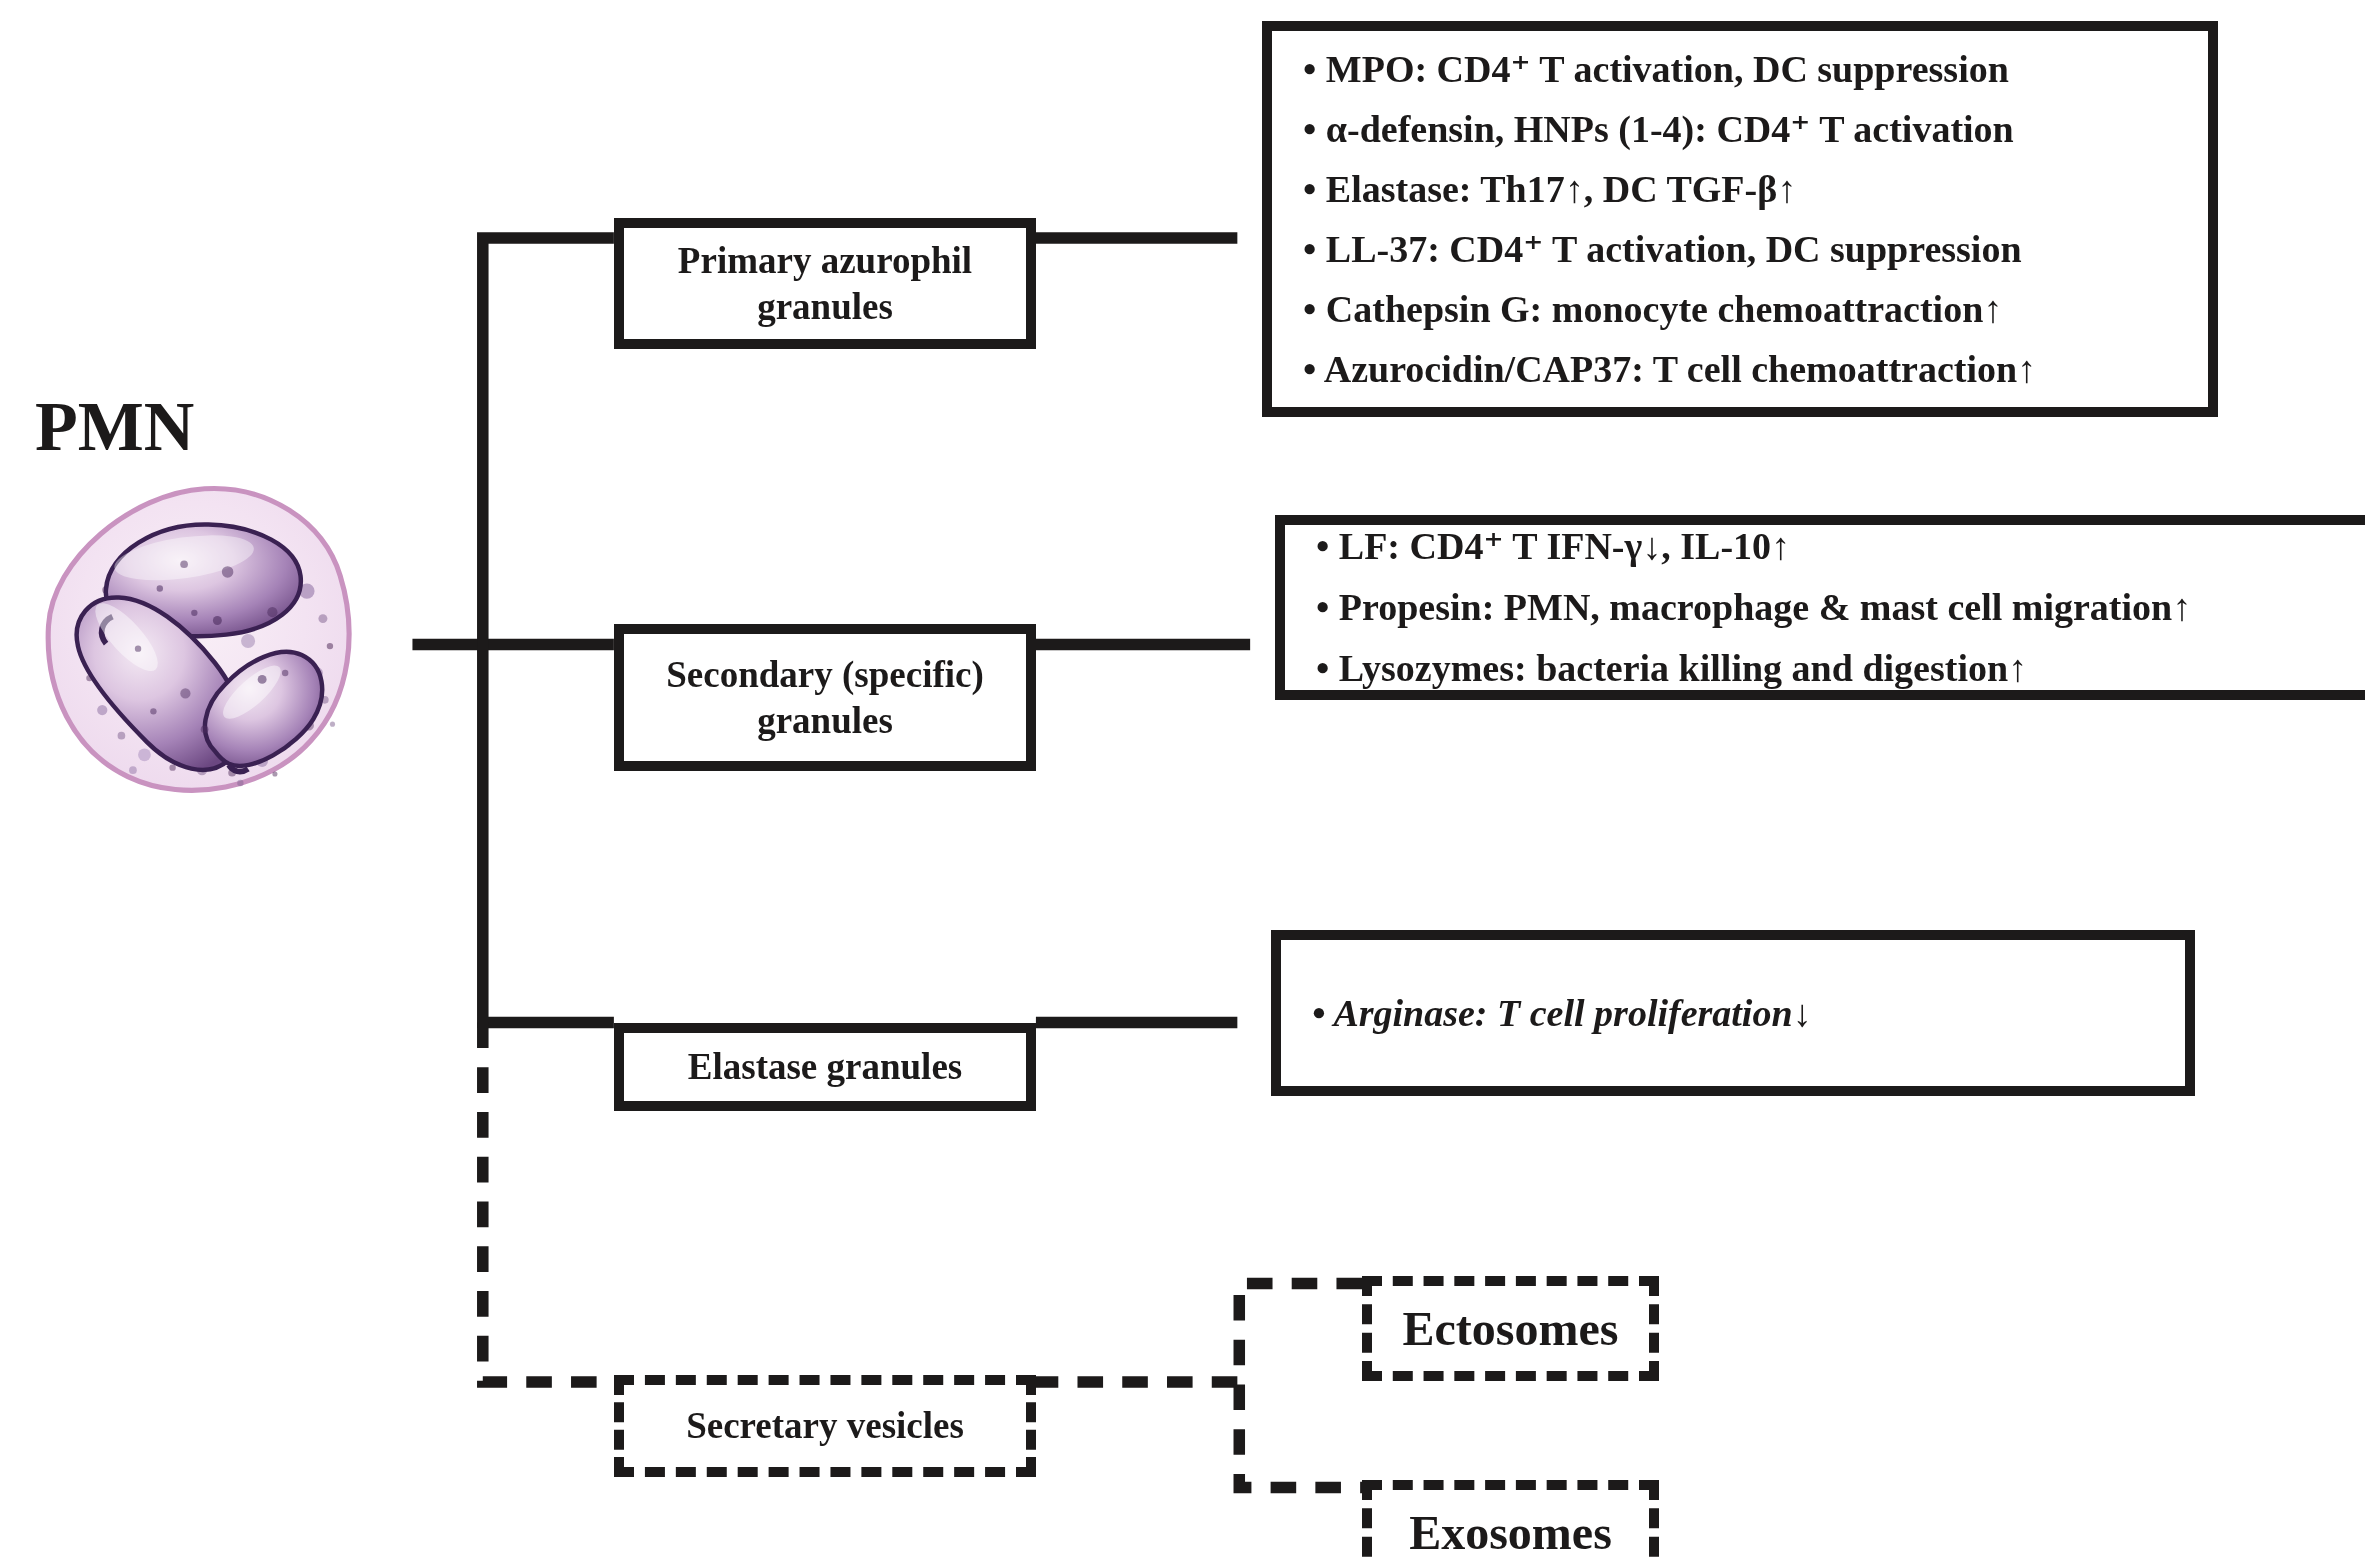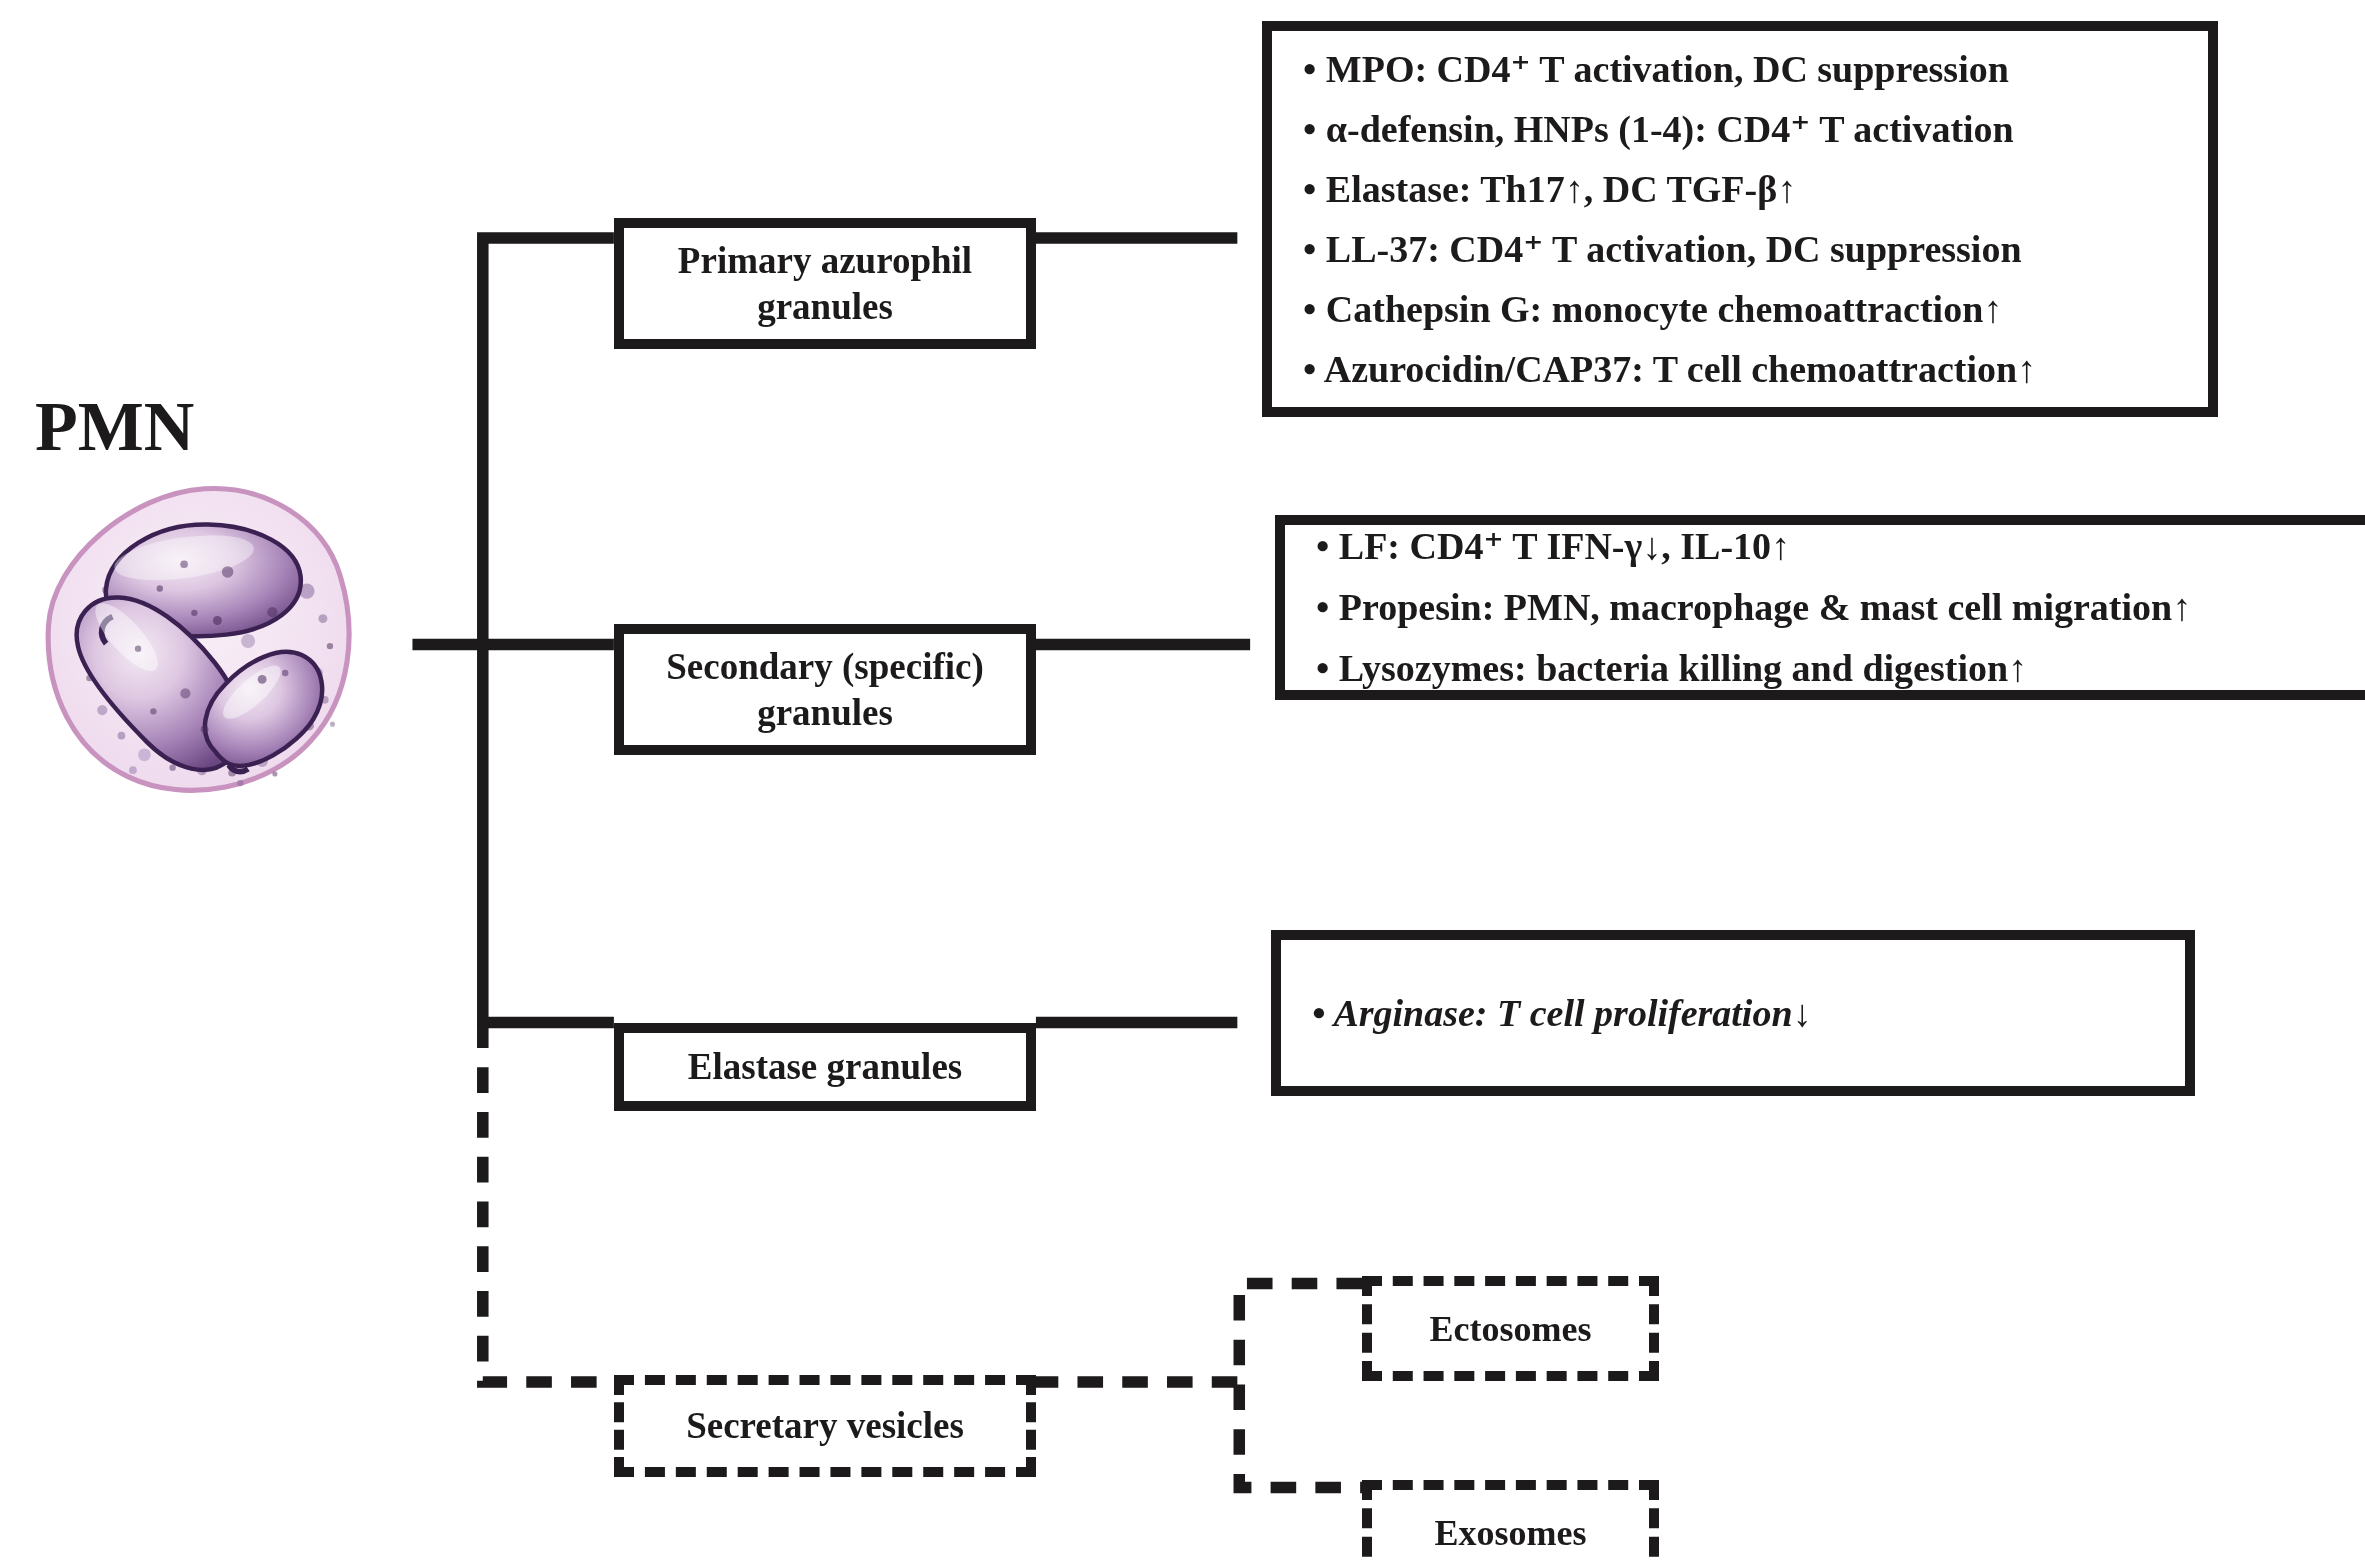--- a/index.html
+++ b/index.html
@@ -24,21 +24,21 @@
     background: #ffffff;
     display: flex; align-items: center; justify-content: center;
     text-align: center;
     margin-top: 45px;
   }
   .box.dashedb { border-style: dashed; }
   .label-box span {
     font-weight: bold; font-size: 37px; line-height: 46px;
     display: block; padding: 0 9px;
   }
-  .small-label span { font-size: 36px; line-height: 42px; }
+  .small-label span { font-size: 48px; line-height: 42px; }
   .detail {
     position: absolute; box-sizing: border-box;
     border: 10.2px solid var(--line, #1c1a1a);
     background: #ffffff;
     display: flex; flex-direction: column; justify-content: center;
     padding-left: 31px;
     margin-left: 25px;
   }
   .detail .bullet {
     font-weight: bold; font-size: 38px; line-height: 61px;
@@ -143,21 +143,21 @@
         <circle cx="262" cy="388" r="6" opacity=".5"></circle>
       <circle cx="388" cy="300" r="5" opacity=".5"></circle>
         <circle cx="182" cy="360" r="5" opacity=".5"></circle>
     </g>
   </svg>
 
   <div class="box label-box" id="primary-label" style="left:614px; top:173px; width:422px; height:131px;">
     <span>Primary azurophil granules</span>
   </div>
 
-  <div class="box label-box" id="secondary-label" style="left:614px; top:579px; width:422px; height:131px;">
+  <div class="box label-box" id="secondary-label" style="left:614px; top:579px; width:422px; height:147px;">
     <span>Secondary (specific) granules</span>
   </div>
 
   <div class="box label-box" id="tertiary-label" style="left:614px; top:978px; width:422px; height:88px;">
     <span>Elastase granules</span>
   </div>
 
   <div class="box label-box dashedb" id="secretary-label" style="left:614px; top:1330px; width:422px; height:102px;">
     <span>Secretary vesicles</span>
   </div>

